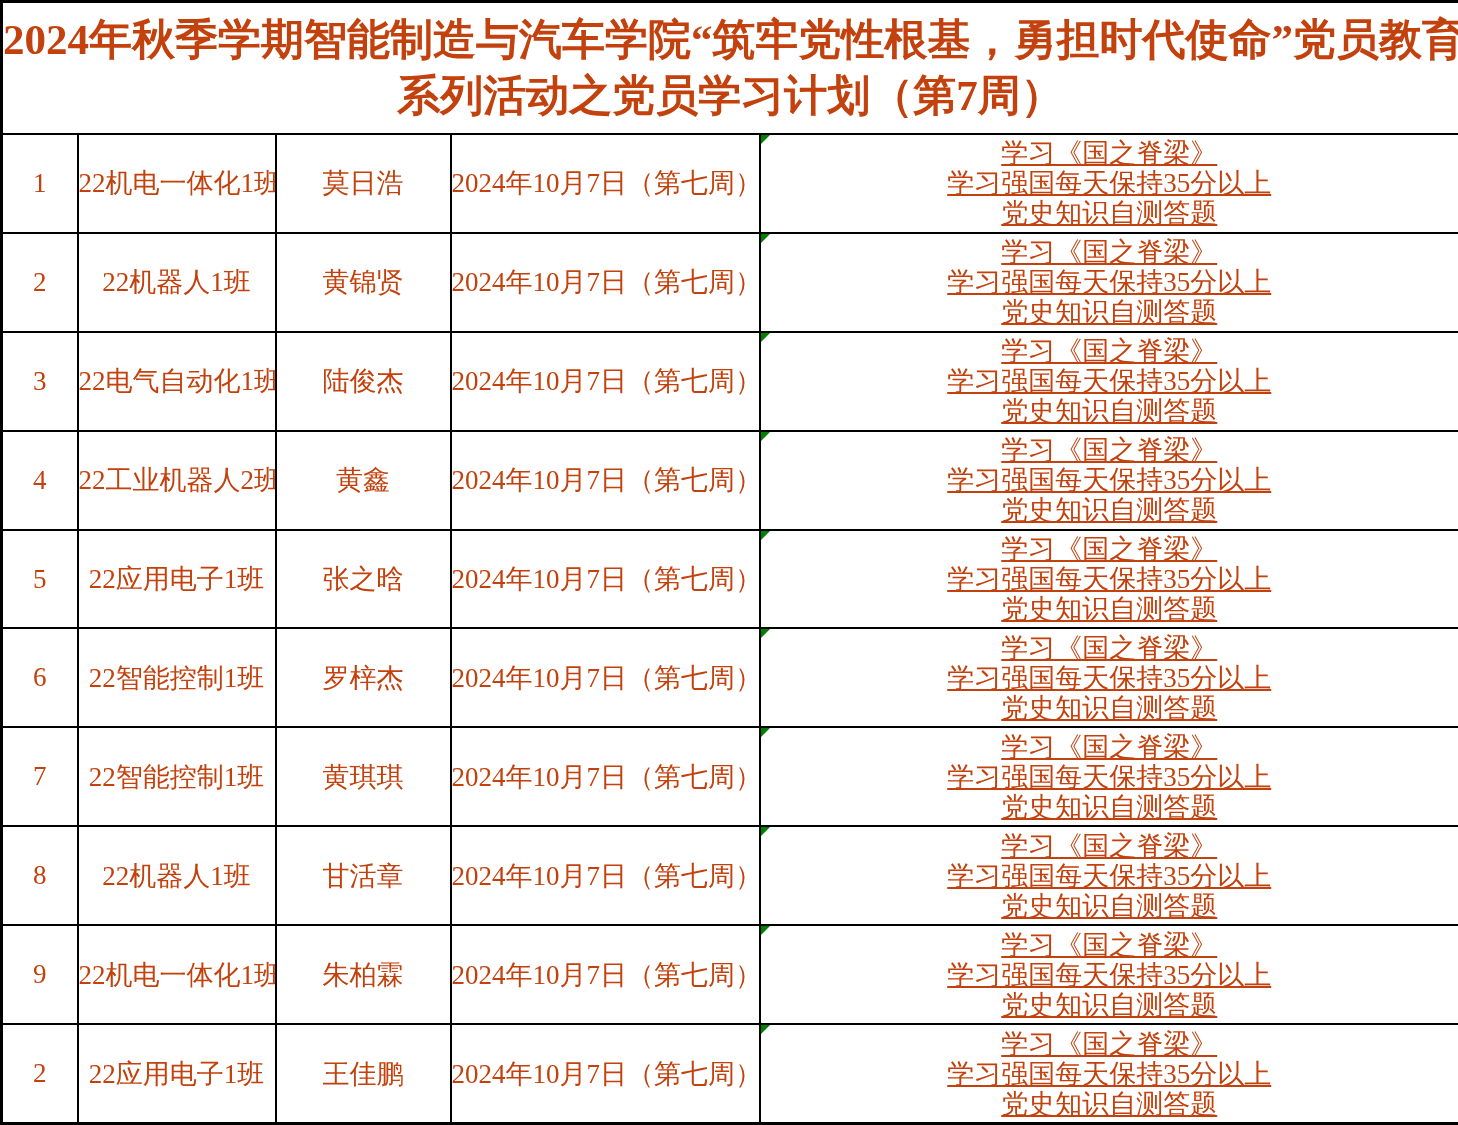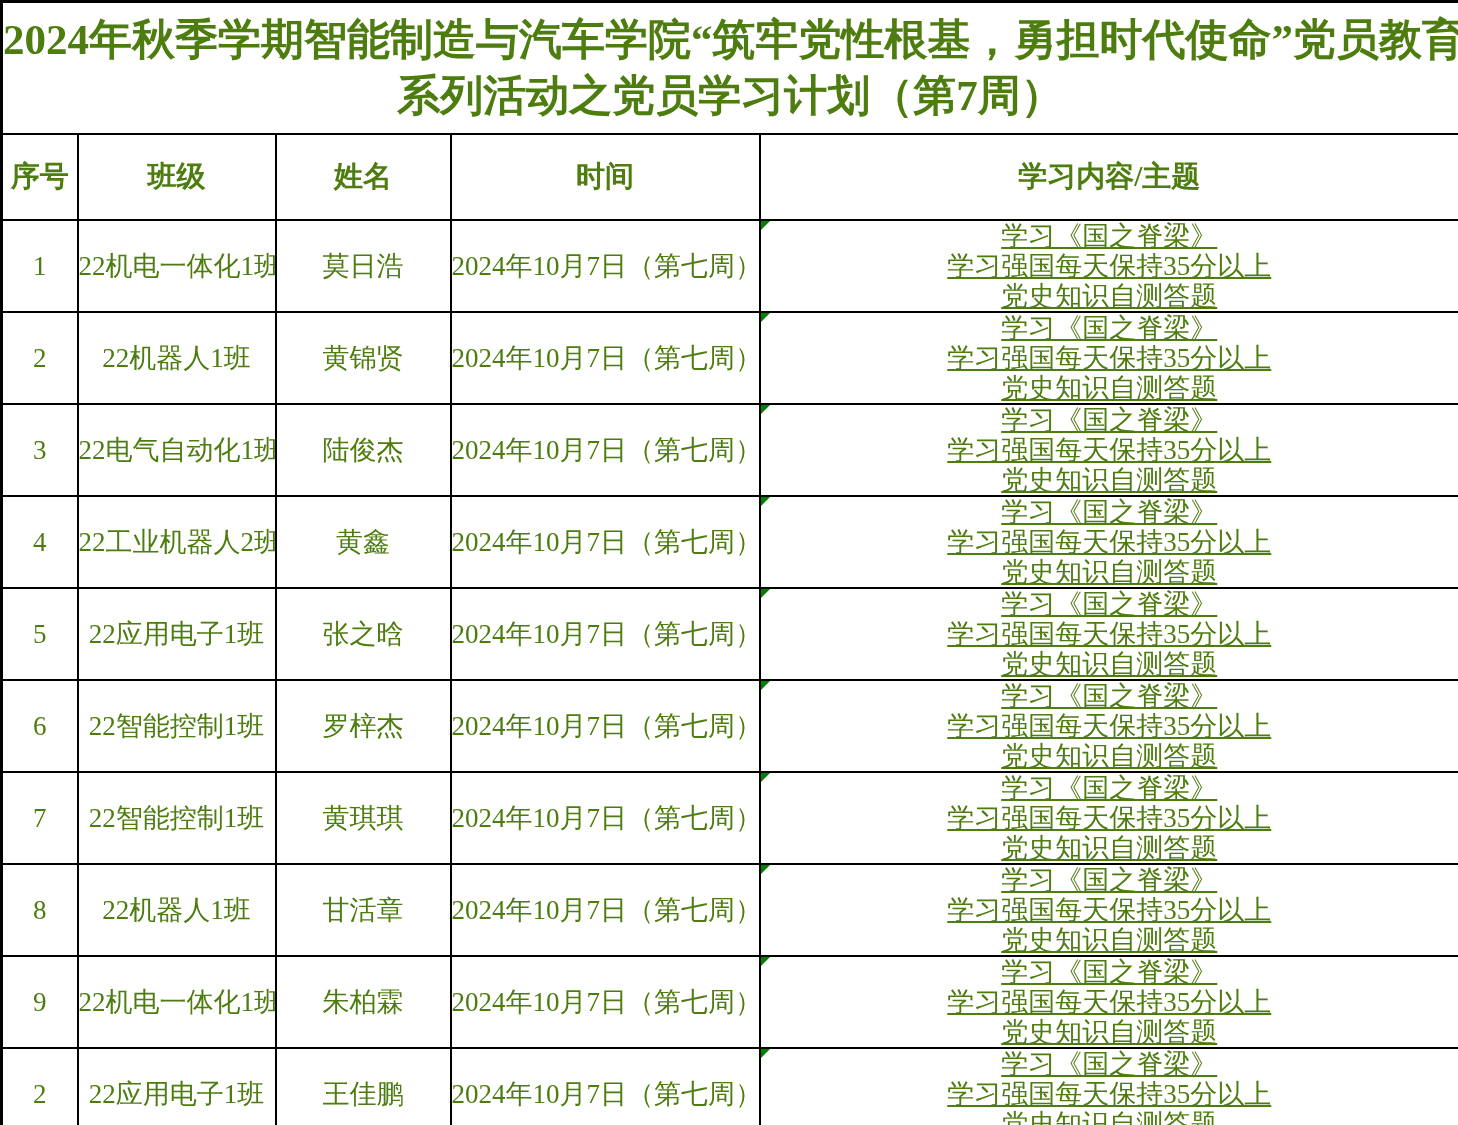--- a/index.html
+++ b/index.html
@@ -1,20 +1,20 @@
 <!DOCTYPE html>
 <html><head>
 <meta charset="utf-8">
 <style>
   html, body { margin: 0; padding: 0; background: #ffffff; }
   .sheet {
     width: 1458px;
     height: 1125px;
     background: #ffffff;
-    color: #4d7c0f;
+    color: #c2410c;
     font-family: "Liberation Serif", "DejaVu Serif", serif;
     box-sizing: border-box;
     overflow: hidden;
   }
   table.plan {
     border-collapse: collapse;
     width: 1458px;
     height: 1125px;
     table-layout: fixed;
     border: 3px solid #000000;
@@ -68,27 +68,20 @@
       <col style="width:309px">
       <col style="width:700px">
     </colgroup>
     <thead>
       <tr>
         <td class="title-cell" colspan="5">
           <div class="title-line">2024年秋季学期智能制造与汽车学院“筑牢党性根基，勇担时代使命”党员教育</div>
           <div class="title-line">系列活动之党员学习计划（第7周）</div>
         </td>
       </tr>
-      <tr>
-        <th>序号</th>
-        <th>班级</th>
-        <th>姓名</th>
-        <th>时间</th>
-        <th>学习内容/主题</th>
-      </tr>
     </thead>
     <tbody id="rows-body">
   <tr>
     <td class="col-no"><span class="no-text">1</span></td>
     <td class="col-class"><span class="class-text">22机电一体化1班</span></td>
     <td class="col-name"><span class="name-text">莫日浩</span></td>
     <td class="col-time"><span class="time-text">2024年10月7日（第七周）</span></td>
     <td class="col-content">
       <span class="err-tri"></span>
       <div class="content-lines">

